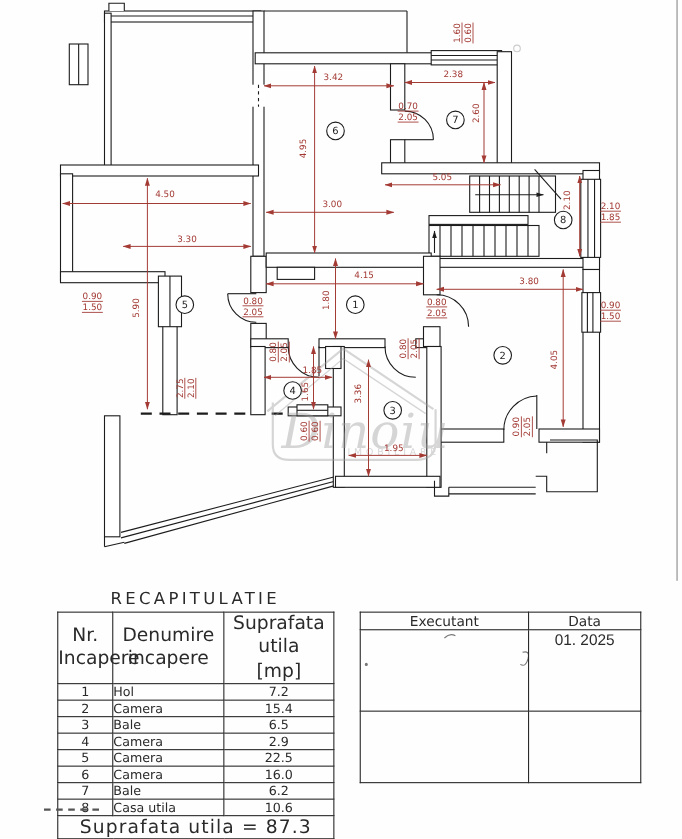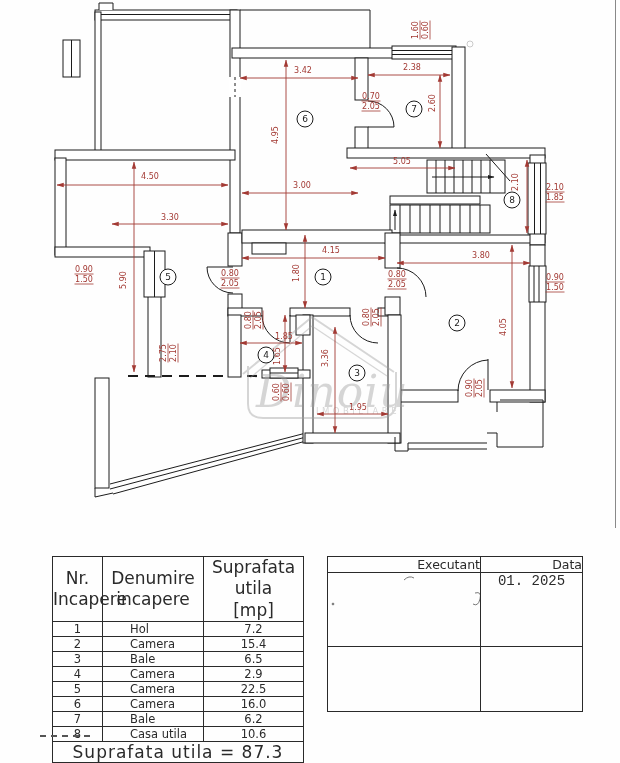--- a/index.html
+++ b/index.html
@@ -7,30 +7,30 @@
         font-family:"DejaVu Sans",sans-serif;color:#1c1c1c;}
   .plan{position:absolute;left:0;top:0;}
   .recap-title{position:absolute;left:52px;top:535px;width:251px;text-align:center;
         font-size:15px;letter-spacing:3px;color:#2a2a2a;}
   table.recap{position:absolute;left:52px;top:556px;width:251px;border-collapse:collapse;
         table-layout:fixed;font-size:11.5px;color:#2a2a2a;}
   table.recap td,table.recap th{border:1px solid #2a2a2a;padding:0;font-weight:normal;}
   table.recap th{height:43px;font-size:17px;line-height:1.25;}
   .hdr{white-space:pre-line;text-align:center;}
   table.recap td{height:14px;text-align:center;}
-  table.recap td.c1{text-align:left;padding-left:27px;}
+  table.recap td.c1{text-align:left;padding-left:0;}
   table.recap td.foot{height:15px;font-size:17px;letter-spacing:1px;}
   col.w0{width:50px;} col.w1{width:101px;} col.w2{width:100px;}
   table.stamp{position:absolute;left:327px;top:556px;width:255px;border-collapse:collapse;
         table-layout:fixed;font-size:12.5px;color:#2a2a2a;}
   table.stamp td{border:1px solid #2a2a2a;text-align:center;padding:0;}
-  table.stamp tr.h td{height:14px;text-align:right;}
+  table.stamp tr.h td{height:14px;}
   table.stamp td.big1{height:73px;} table.stamp td.big2{height:64px;}
   col.sw0{width:153px;} col.sw1{width:102px;}
-  .date-cell{vertical-align:top;font-family:Liberation Mono, monospace;font-size:14px;padding-top:4px;}
+  .date-cell{vertical-align:top;font-family:Liberation Sans, sans-serif;font-size:14px;padding-top:4px;}
   .sig{position:absolute;left:328px;top:571px;}
   .edge-line{position:absolute;left:615px;top:0;width:1px;height:528px;background:#4a4a4a;opacity:.65;}
   .dash-artifact{position:absolute;left:40px;top:735px;width:50px;border-top:2.5px dashed #555;}
 </style>
 </head>
 <body>
 
 <div class="page">
 
   <svg class="plan" width="620" height="530" viewBox="0 0 620 530">
@@ -273,20 +273,21 @@
         <text x="168" y="280" font-size="9" text-anchor="middle" fill="#1c1c1c">5</text>
         <circle cx="305" cy="119" r="8" fill="#fff" stroke="#1c1c1c" stroke-width="1"></circle>
         <text x="305" y="122" font-size="9" text-anchor="middle" fill="#1c1c1c">6</text>
         <circle cx="414" cy="109" r="8" fill="#fff" stroke="#1c1c1c" stroke-width="1"></circle>
         <text x="414" y="112" font-size="9" text-anchor="middle" fill="#1c1c1c">7</text>
         <circle cx="512" cy="200" r="8" fill="#fff" stroke="#1c1c1c" stroke-width="1"></circle>
         <text x="512" y="203" font-size="9" text-anchor="middle" fill="#1c1c1c">8</text>
       </g>
   </svg>
 
+  <div class="recap-title">RECAPITULATIE</div>
 
   <table class="recap">
     <colgroup>
         <col class="w0">
         <col class="w1">
         <col class="w2">
       </colgroup>
     <thead>
       <tr>
         <th>

